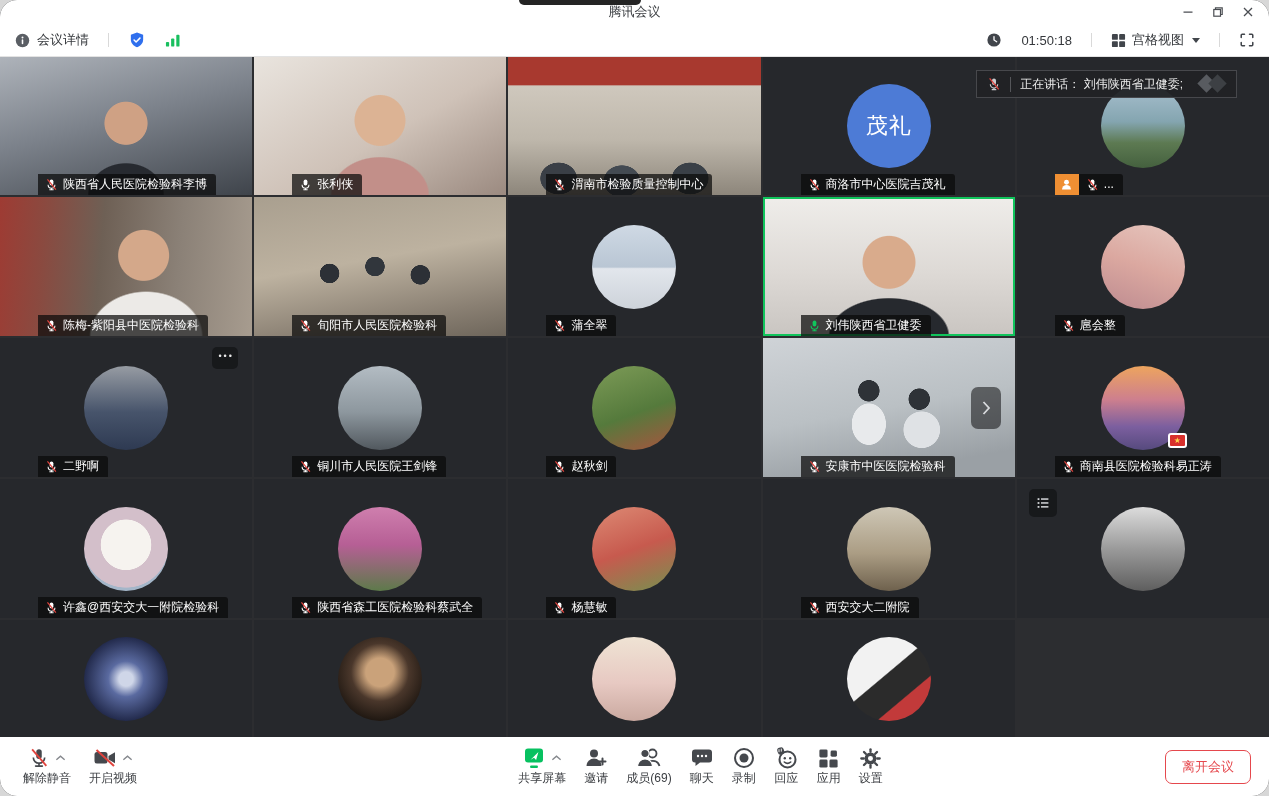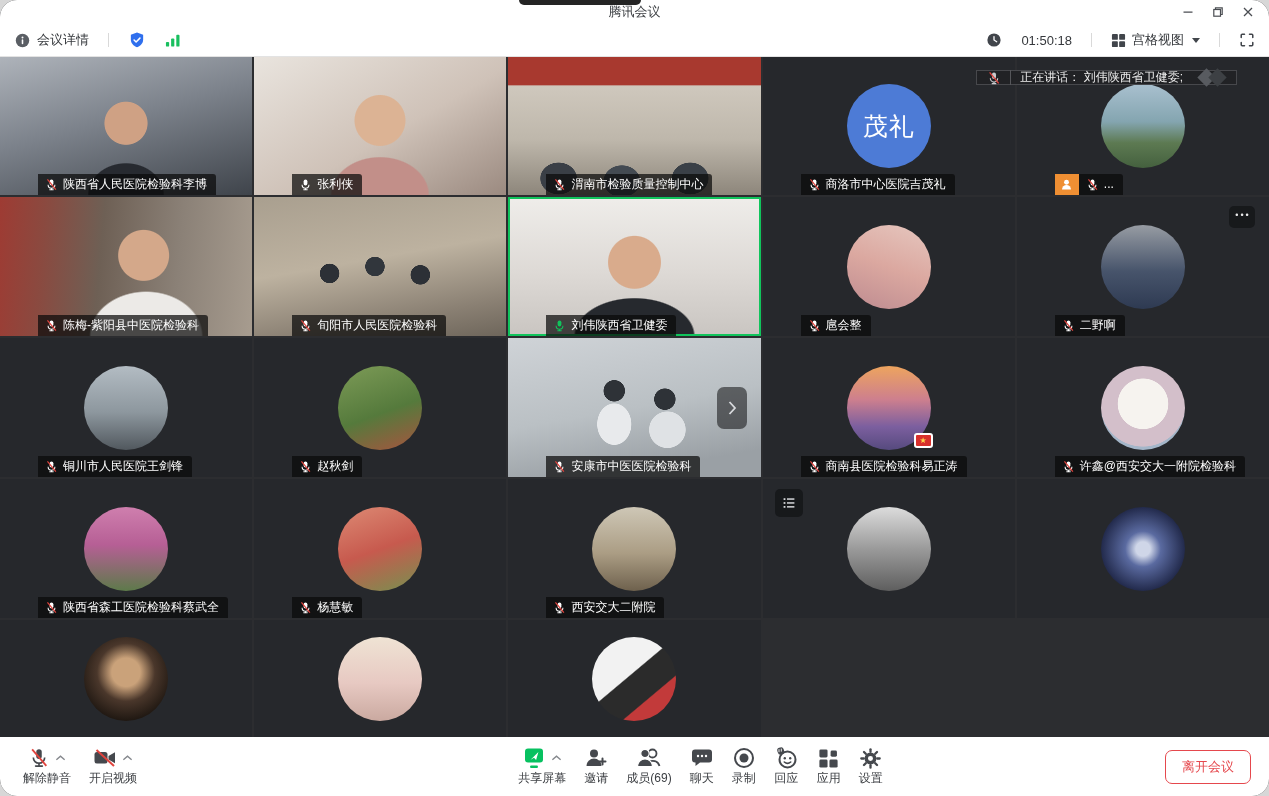--- a/index.html
+++ b/index.html
@@ -21,33 +21,33 @@
   .tb-text{font-size:13px;color:#35383c;}
   .tb-divider{width:1px;height:14px;background:#d9d9d9;}
   .caret-down{width:0;height:0;border-left:4px solid transparent;border-right:4px solid transparent;border-top:5px solid #41454b;margin-left:2px;}
   .tb-item{display:flex;align-items:center;gap:6px;background:none;border:none;padding:0;cursor:pointer;font-family:inherit;}
   
   .stage{position:relative;height:680px;background:#2c2d30;}
   .grid{display:grid;grid-template-columns:repeat(5,1fr);grid-template-rows:138px 139px 139px 139px 117px;gap:2px;height:100%;background:#2c2d30;}
   .tile{position:relative;background:#26282c;overflow:hidden;}
   .tile.speaking{box-shadow:inset 0 0 0 2px var(--speaker-green,#10c45c);}
   .avatar-wrap{position:absolute;left:50%;top:50%;transform:translate(-50%,-50%);width:84px;height:84px;}
-  .avatar{width:100%;height:100%;border-radius:50%;display:flex;align-items:center;justify-content:center;color:#fff;font-size:25px;letter-spacing:1px;}
+  .avatar{width:100%;height:100%;border-radius:50%;display:flex;align-items:center;justify-content:center;color:#fff;font-size:22px;letter-spacing:1px;}
   .flag-badge{position:absolute;right:-2px;bottom:2px;width:19px;height:15px;background:#d8302c;border-radius:3px;border:2px solid #fff;color:#ffd34d;font-size:8px;line-height:11px;text-align:center;}
   .tag-row{position:absolute;left:0;bottom:0;display:flex;align-items:stretch;max-width:96%;margin-left:38px;}
   .person-badge{width:24px;display:flex;align-items:center;justify-content:center;background:var(--badge-orange,#ef8f33);}
   .name-tag{display:flex;align-items:center;gap:5px;background:rgba(10,10,10,.72);padding:4px 9px 4px 7px;border-top-right-radius:3px;color:#fff;font-size:12px;line-height:1.1;white-space:nowrap;overflow:hidden;}
   .name-tag .mic{flex:0 0 auto;}
   .nav-arrow{position:absolute;top:50%;transform:translateY(-50%);width:30px;height:42px;background:rgba(14,15,17,.55);border:none;border-radius:7px;display:flex;align-items:center;justify-content:center;cursor:pointer;padding:0;}
   .nav-arrow.left{left:14px;}
   .nav-arrow.right{right:14px;}
   .more-btn{position:absolute;top:9px;right:14px;width:26px;height:22px;background:rgba(14,15,17,.6);border:none;border-radius:5px;color:#e9e9e9;display:flex;align-items:center;justify-content:center;cursor:pointer;font-size:9px;letter-spacing:2px;padding:0 0 4px 2px;}
   .list-btn{position:absolute;left:12px;top:10px;width:28px;height:28px;background:rgba(14,15,17,.6);border:none;border-radius:5px;display:flex;align-items:center;justify-content:center;cursor:pointer;padding:0;}
   
-  .speak-banner{position:absolute;top:13px;right:32px;height:15px;display:flex;align-items:center;gap:9px;background:rgba(33,34,37,.95);border:1px solid #47484c;padding:0 6px 0 10px;z-index:6;}
+  .speak-banner{position:absolute;top:13px;right:32px;height:28px;display:flex;align-items:center;gap:9px;background:rgba(33,34,37,.95);border:1px solid #47484c;padding:0 6px 0 10px;z-index:6;}
   .speak-banner .txt{color:#ececec;font-size:12px;white-space:nowrap;}
   .sb-divider{width:1px;height:15px;background:#55565a;}
   
   .bottombar{height:59px;background:#ffffff;display:flex;align-items:center;padding:0 14px;position:relative;}
   .tool{display:flex;flex-direction:column;align-items:center;justify-content:center;background:none;border:none;cursor:pointer;padding:0 9px;font-family:inherit;}
   .tool .lbl{font-size:12px;color:#3c3f43;white-space:nowrap;}
   .icon-row{display:flex;align-items:center;height:24px;}
   .tool-caret{margin-left:5px;}
   .spacer{flex:1;}
   .leave-btn{position:absolute;right:18px;top:50%;transform:translateY(-50%);background:#fff;border:1px solid var(--danger-red,#e5484d);color:var(--danger-red,#e5484d);font-size:13px;padding:7px 16px;border-radius:7px;cursor:pointer;font-family:inherit;}
@@ -226,20 +226,36 @@
         <div class="tile" style="background: radial-gradient(10px at 30% 55%, rgb(44, 48, 54) 95%, rgba(44, 48, 54, 0) 100%), radial-gradient(10px at 48% 50%, rgb(49, 54, 60) 95%, rgba(49, 54, 60, 0) 100%), radial-gradient(10px at 66% 56%, rgb(44, 48, 54) 95%, rgba(44, 48, 54, 0) 100%), linear-gradient(170deg, rgb(169, 159, 143) 0%, rgb(189, 178, 160) 45%, rgb(138, 128, 115) 80%, rgb(110, 102, 91) 100%);">
           <div class="tag-row">
             <div class="name-tag">
               <svg class="mic" viewBox="0 0 16 16" width="13" height="13">
     <rect x="5.7" y="1.8" width="4.6" height="7.4" rx="2.3" fill="#ffffff"></rect>
     <path d="M3.8 8.4a4.2 4.2 0 0 0 8.4 0" fill="none" stroke="#ffffff" stroke-width="1.3"></path>
     <path d="M8 12.6v1.5M5.4 14.4h5.2" stroke="#ffffff" stroke-width="1.3"></path>
     <path d="M3 1.6l10.4 12.6" stroke="#e0433d" stroke-width="1.5"></path>
   </svg>
               <span class="nm">旬阳市人民医院检验科</span>
+            </div>
+          </div>
+        </div>
+        <div class="tile">
+          <div class="avatar-wrap">
+            <div class="avatar" style="background: linear-gradient(rgb(207, 217, 228) 0%, rgb(185, 198, 212) 50%, rgb(226, 230, 236) 52%, rgb(205, 211, 218) 100%);"></div>
+          </div>
+          <div class="tag-row">
+            <div class="name-tag">
+              <svg class="mic" viewBox="0 0 16 16" width="13" height="13">
+    <rect x="5.7" y="1.8" width="4.6" height="7.4" rx="2.3" fill="#ffffff"></rect>
+    <path d="M3.8 8.4a4.2 4.2 0 0 0 8.4 0" fill="none" stroke="#ffffff" stroke-width="1.3"></path>
+    <path d="M8 12.6v1.5M5.4 14.4h5.2" stroke="#ffffff" stroke-width="1.3"></path>
+    <path d="M3 1.6l10.4 12.6" stroke="#e0433d" stroke-width="1.5"></path>
+  </svg>
+              <span class="nm">蒲全翠</span>
             </div>
           </div>
         </div>
         <div class="tile speaking" style="background: radial-gradient(95px 60px at 50% 100%, rgb(38, 41, 46) 62%, rgba(38, 41, 46, 0) 64%), radial-gradient(27px at 50% 47%, rgb(217, 171, 140) 96%, rgba(217, 171, 140, 0) 100%), linear-gradient(rgb(239, 237, 234) 0%, rgb(221, 217, 213) 55%, rgb(201, 197, 193) 100%);">
           <div class="tag-row">
             <div class="name-tag">
               <svg class="mic" viewBox="0 0 16 16" width="13" height="13">
     <rect x="5.7" y="1.8" width="4.6" height="7.4" rx="2.3" fill="#10c45c"></rect>
     <path d="M3.8 8.4a4.2 4.2 0 0 0 8.4 0" fill="none" stroke="#10c45c" stroke-width="1.3"></path>
     <path d="M8 12.6v1.5M5.4 14.4h5.2" stroke="#10c45c" stroke-width="1.3"></path>

